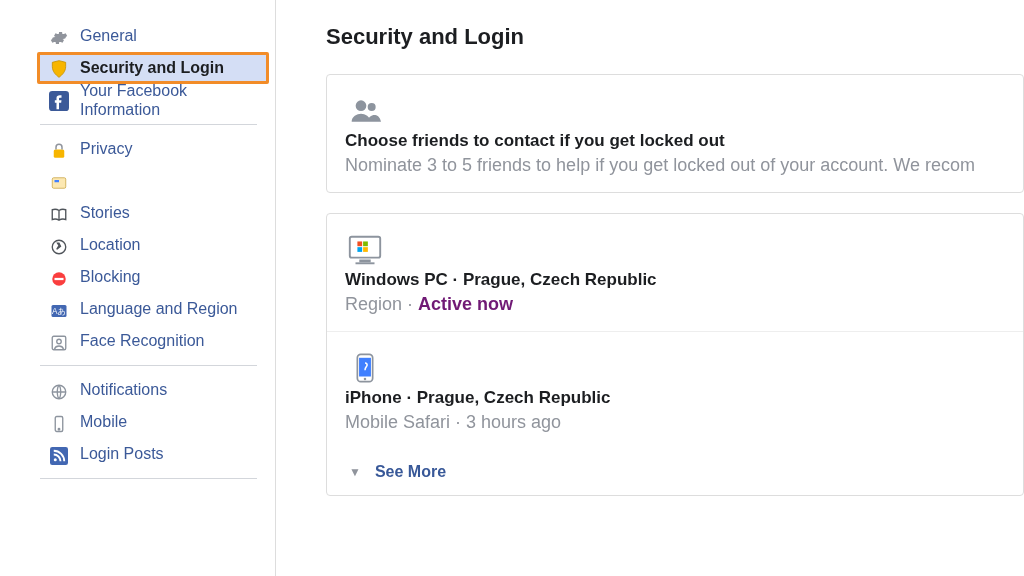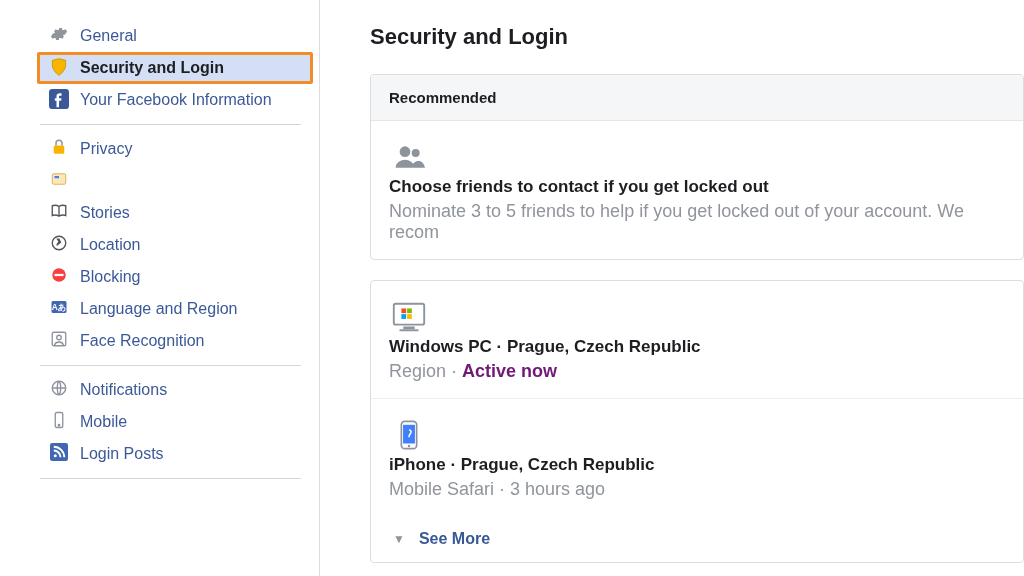--- a/index.html
+++ b/index.html
@@ -5,21 +5,21 @@
     * { box-sizing: border-box; margin: 0; padding: 0; }
     body {
       font-family: Helvetica, Arial, sans-serif;
       background: #fff;
       width: 1024px;
       height: 576px;
       overflow: hidden;
       display: flex;
     }
     .sidebar {
-      width: 320px;
+      width: 276px;
       padding: 20px 0 20px 40px;
       border-right: 1px solid #ddd;
     }
     .sidebar-item {
       display: flex;
       align-items: center;
       height: 32px;
       padding: 3px 8px;
       font-size: 16px;
       color: #3b5998;
@@ -32,24 +32,23 @@
       font-weight: 600;
       border-radius: 2px;
       margin-left: -3px;
       margin-right: 6px;
     }
     .sidebar-item .icon {
       width: 22px;
       height: 22px;
       margin-right: 10px;
       display: inline-flex;
-      align-items: flex-start;
+      align-items: flex-end;
       justify-content: center;
       flex-shrink: 0;
-      font-weight: bold;
     }
     .sidebar-item .label { line-height: 1.2; }
     .sidebar-divider {
       border: none;
       border-top: 1px solid #d3d6db;
       margin: 8px 18px 8px 0;
     }
     .main {
       flex: 1;
       padding: 24px 0 0 50px;
@@ -255,21 +254,20 @@
   </div>
 
   <hr class="sidebar-divider">
 
 </div>
 
 <div class="main">
   <h1 class="page-title">Security and Login</h1>
 
   <div class="panel">
-    <div class="panel-header">Recommended</div>
     <div class="panel-row">
       <div class="row-icon">
         <svg viewBox="0 0 24 24" width="32" height="32" fill="#8d949e">
             <circle cx="9" cy="8" r="4"></circle>
             <circle cx="17" cy="9" r="3"></circle>
             <path d="M2 20c0-4 4-6 7-6s7 2 7 6M14 20c0-3 3-5 5-5s4 1 5 5"></path>
           </svg>
       </div>
       <div class="row-content">
         <div class="row-title">Choose friends to contact if you get locked out</div>

